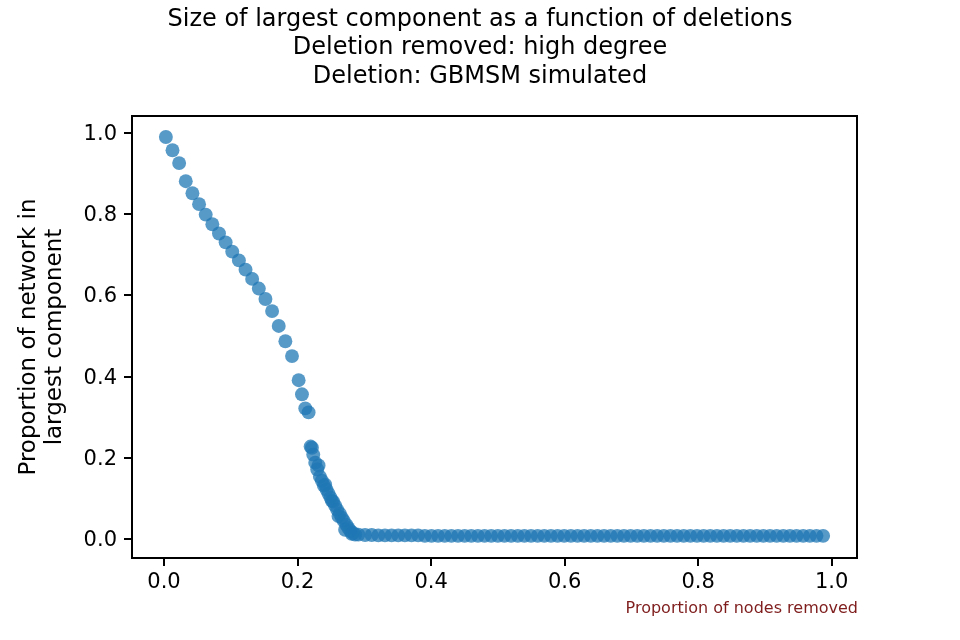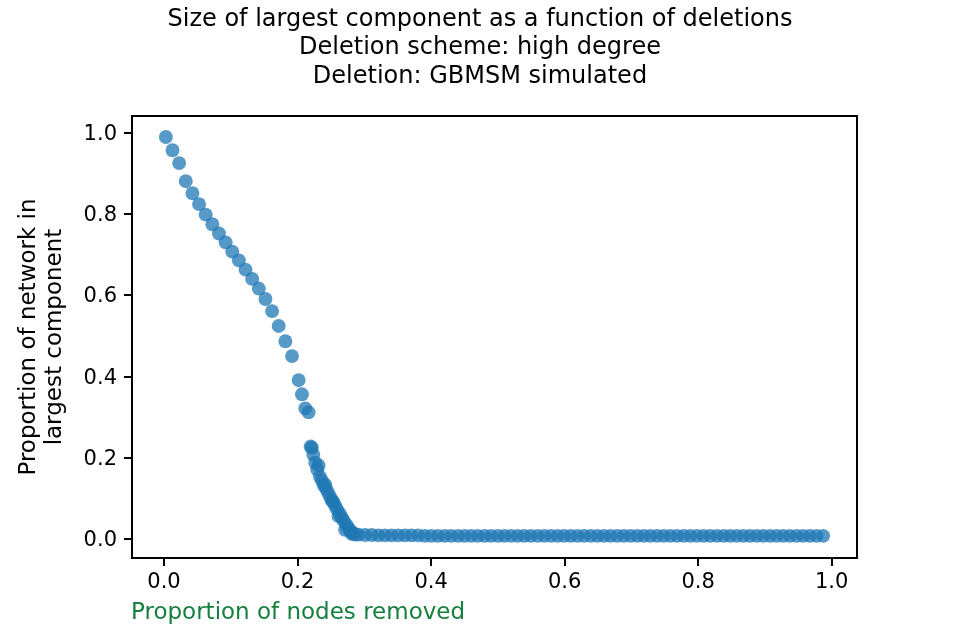--- a/index.html
+++ b/index.html
@@ -84,23 +84,23 @@
     text-align: center;
     white-space: pre;
     transform: translateX(-50%);
   }
   
   #xlabel {
     position: absolute;
     left: 131px;
     top: 598px;
     width: 727px;
-    text-align: left;
-    font-size: 23px;
-    color: #15803d;
+    text-align: right;
+    font-size: 16px;
+    color: #7f1d1d;
     white-space: pre;
   }
   #ylabel {
     position: absolute;
     left: 0px;
     top: 115px;
     width: 444px;
     height: 56px;
     transform: rotate(-90deg);
     transform-origin: 0 0;
@@ -112,21 +112,21 @@
     white-space: pre;
   }
 </style>
 </head>
 <body>
 
 <div id="figure">
 
   <div id="title-block">
     <div class="title-line">Size of largest component as a function of deletions</div>
-    <div class="title-line">Deletion scheme: high degree</div>
+    <div class="title-line">Deletion removed: high degree</div>
     <div class="title-line">Deletion: GBMSM simulated</div>
   </div>
 
   <div id="ytick-layer">
       <div class="ytick-mark" style="left: 124px; top: 537.837px;"></div>
       <div class="ytick-label" style="top: 538.837px; left: 0px; width: 117px;">0.0</div>
       <div class="ytick-mark" style="left: 124px; top: 456.696px;"></div>
       <div class="ytick-label" style="top: 457.696px; left: 0px; width: 117px;">0.2</div>
       <div class="ytick-mark" style="left: 124px; top: 375.556px;"></div>
       <div class="ytick-label" style="top: 376.556px; left: 0px; width: 117px;">0.4</div>

